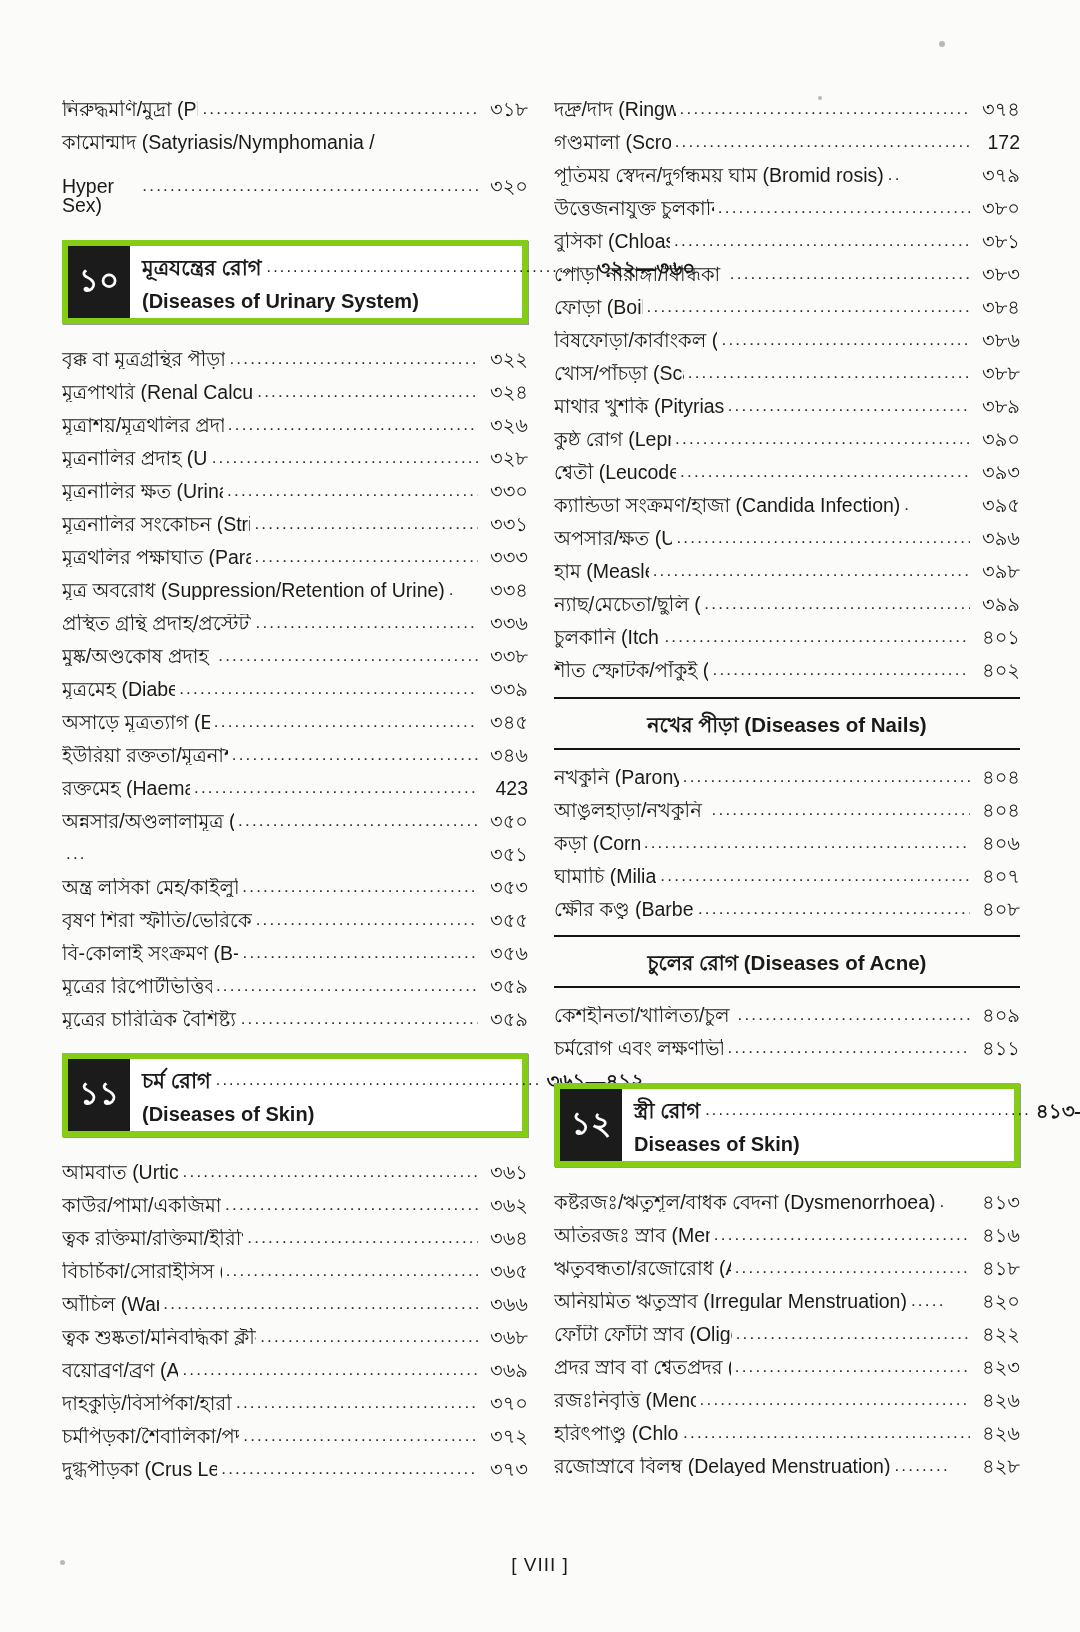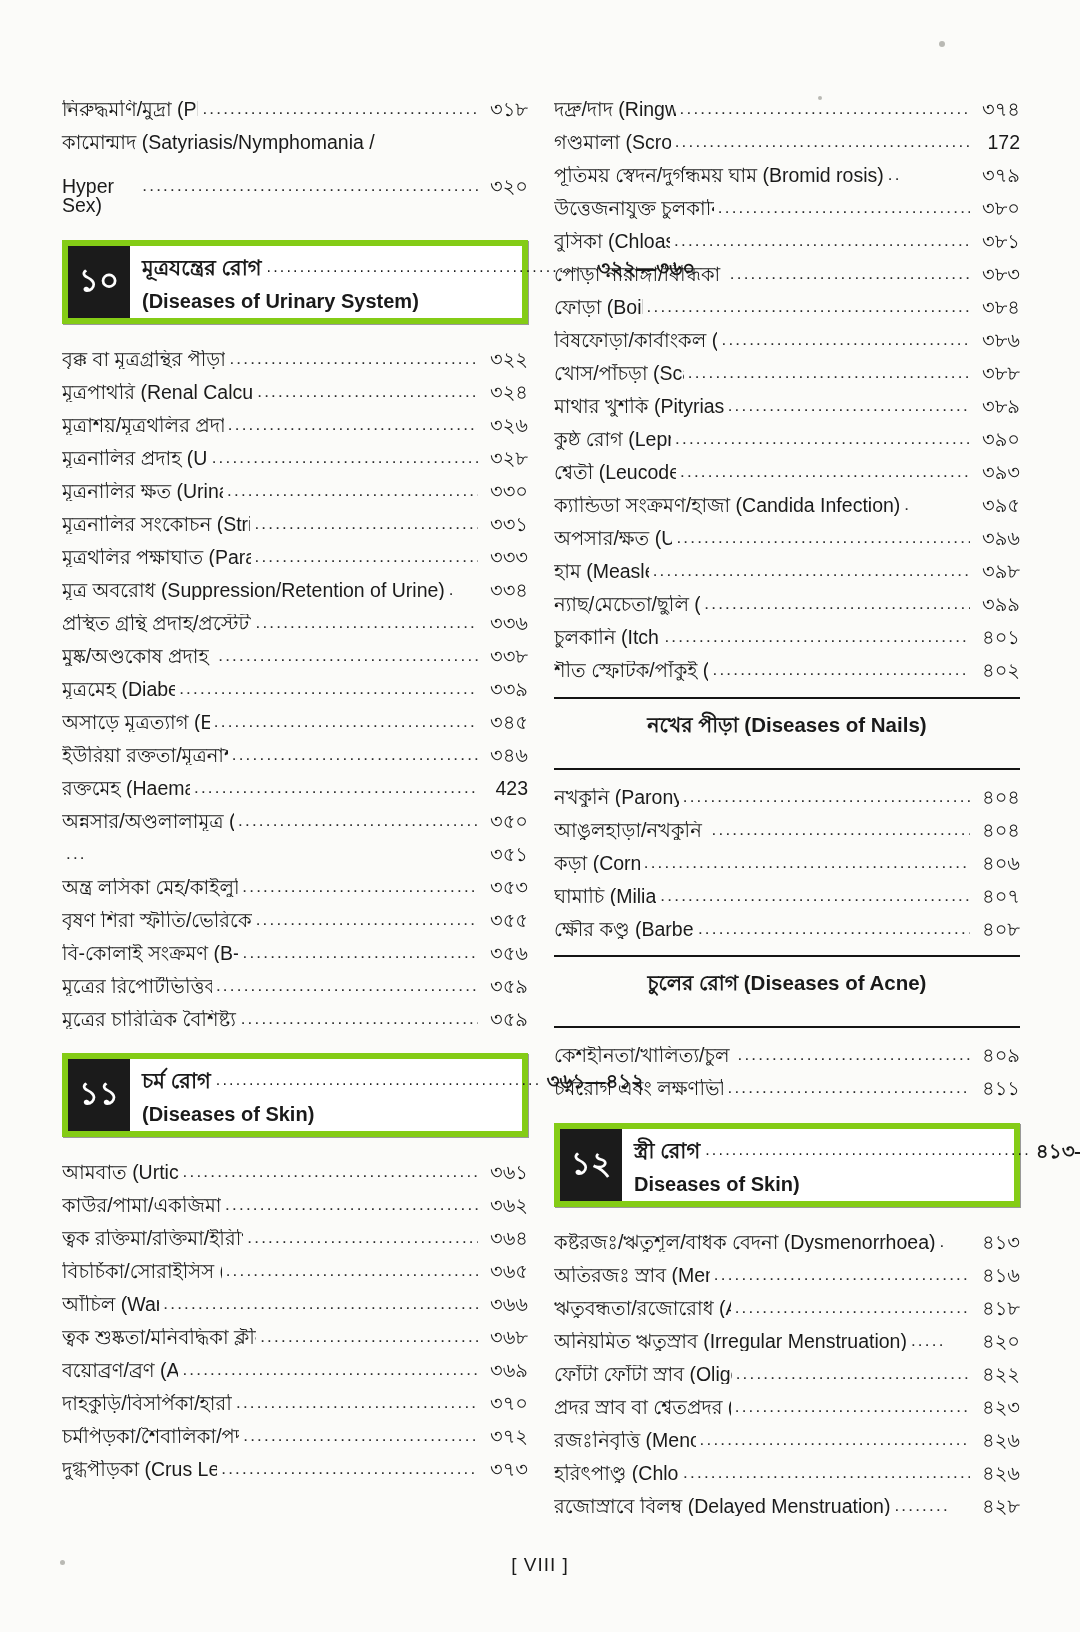--- a/index.html
+++ b/index.html
@@ -133,21 +133,21 @@
     margin: 16px 0 16px 0;
   }
   .subsec .rule {
     border-top: 2px solid #141414;
     margin: 0 0 0 0;
   }
   .subsec .sub-title {
     text-align: center;
     font-size: 20.5px;
     font-weight: bold;
-    padding: 11px 0 24px 0;
+    padding: 11px 0 4px 0;
   }
 
   .footer {
     position: absolute;
     left: 0;
     bottom: 56px;
     width: 1080px;
     text-align: center;
     font-size: 19px;
     letter-spacing: 1px;

